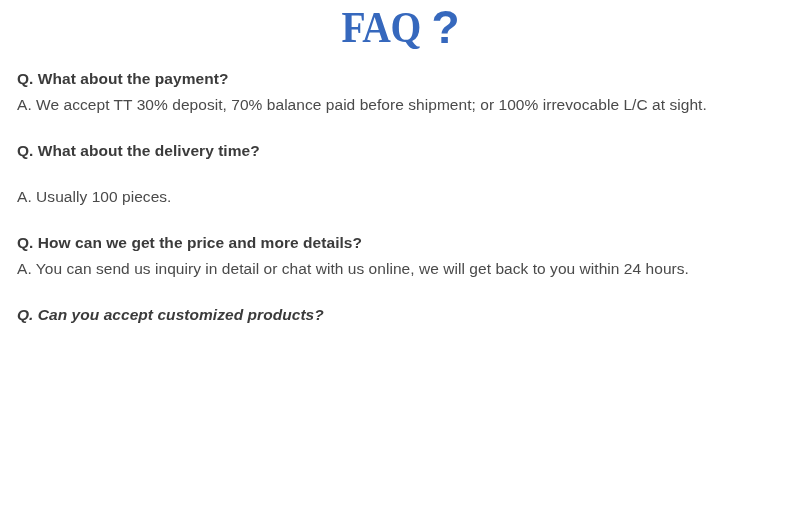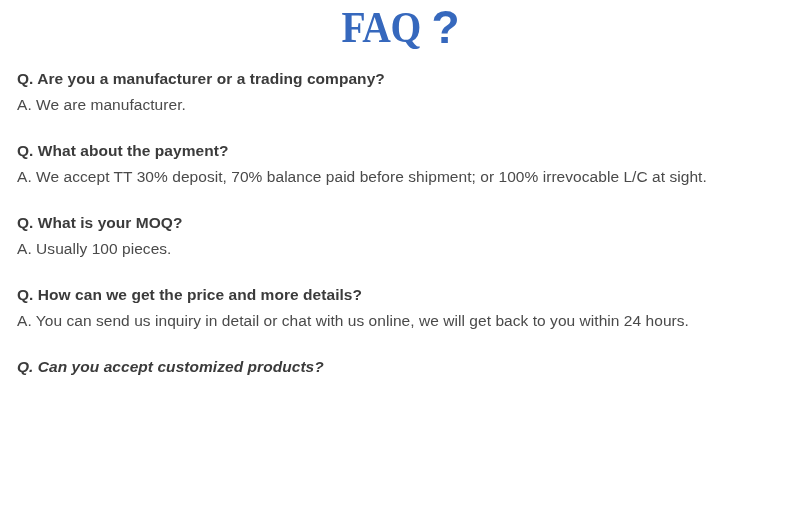--- a/index.html
+++ b/index.html
@@ -89,35 +89,31 @@
 <body>
 
 <div class="page">
 
   <div class="title-wrap">
     <span class="title-faq">FAQ</span><span class="title-qmark">?</span>
   </div>
 
   <div class="faq-list">
 
-    <div class="faq-item">
-      <div class="faq-q">Q. Are you a manufacturer or a trading company?</div>
-      <div class="faq-a">A. We are manufacturer.</div>
-    </div>
 
     <div class="faq-item">
       <div class="faq-q">Q. What about the payment?</div>
       <div class="faq-a">A. We accept TT 30% deposit, 70% balance paid before shipment; or 100% irrevocable L/C at sight.</div>
     </div>
 
     <div class="faq-item">
+      <div class="faq-q">Q. What about the delivery time?</div>
     </div>
 
     <div class="faq-item">
-      <div class="faq-q">Q. What is your MOQ?</div>
       <div class="faq-a">A. Usually 100 pieces.</div>
     </div>
 
     <div class="faq-item">
       <div class="faq-q">Q. How can we get the price and more details?</div>
       <div class="faq-a">A. You can send us inquiry in detail or chat with us online, we will get back to you within 24 hours.</div>
     </div>
 
     <div class="faq-item">
       <div class="faq-q">Q. Can you accept customized products?</div>

